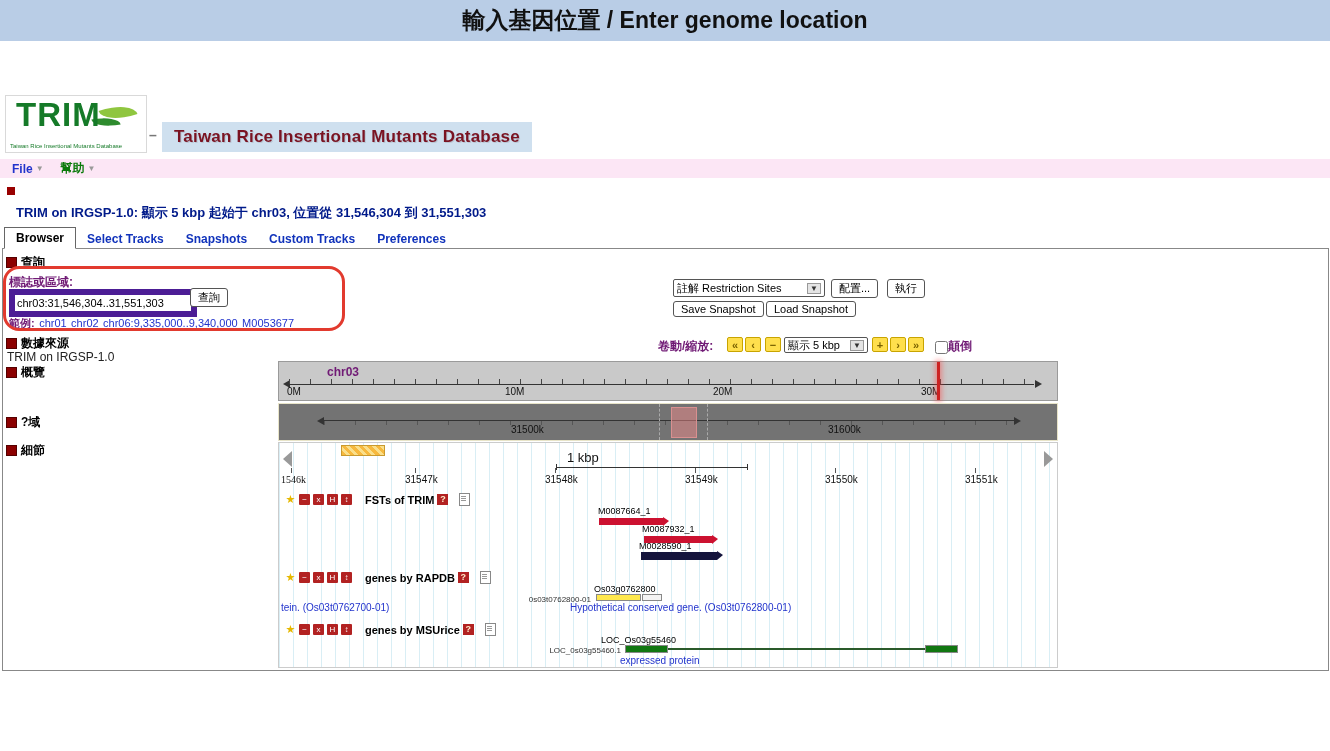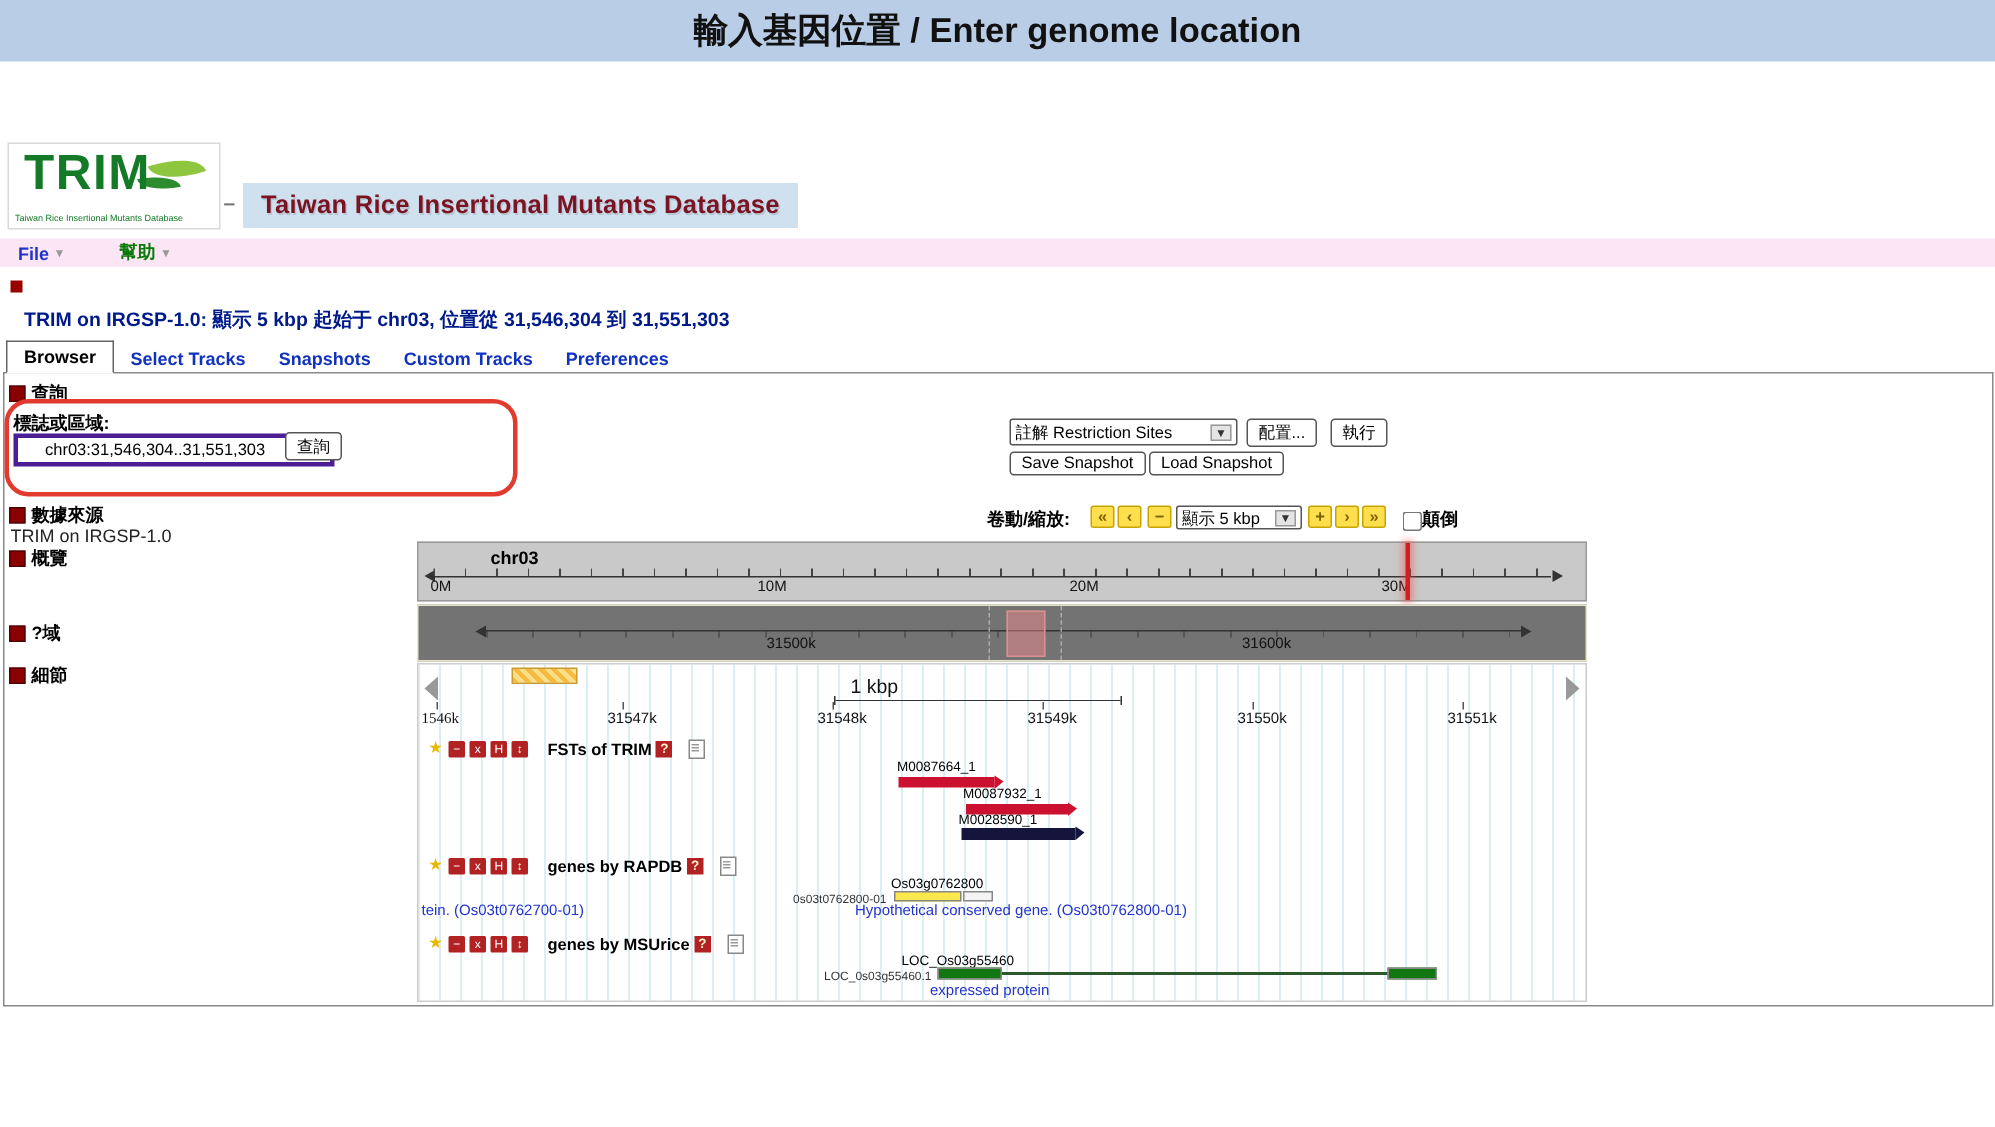--- a/index.html
+++ b/index.html
@@ -10,39 +10,39 @@
   .banner{left:0;top:0;width:1330px;height:41px;background:#b9cde6;display:flex;align-items:center;justify-content:center;font-size:23px;font-weight:bold;color:#111;}
   
   .logo{left:5px;top:95px;width:140px;height:56px;border:1px solid #d9d9d9;background:#fff;}
   .logo-text{position:absolute;left:10px;top:0px;font-size:33px;font-weight:bold;color:#157a28;letter-spacing:1px;}
   .leaf{position:absolute;right:10px;top:9px;width:36px;height:15px;background:#8fc63f;border-radius:0 100% 0 100%;transform:rotate(-18deg);}
   .leaf2{position:absolute;right:26px;top:21px;width:28px;height:10px;background:#2e8b2e;border-radius:0 100% 0 100%;transform:rotate(-10deg);}
   .logo-sub{position:absolute;left:4px;bottom:3px;font-size:6px;color:#157a28;white-space:nowrap;}
   .logo-dash{left:149px;top:127px;color:#777;font-size:14px;font-weight:bold;}
   .db-title{left:162px;top:122px;background:#cfe0ef;color:#7a1322;font-weight:bold;font-size:17px;padding:5px 12px;text-shadow:1px 1px 0 #b9c6d4;letter-spacing:.2px;}
   
-  .menubar{left:0;top:159px;width:1330px;height:19px;background:#fce6f5;display:flex;align-items:center;gap:36px;padding-left:12px;box-sizing:border-box;font-size:12px;font-weight:bold;}
+  .menubar{left:0;top:159px;width:1330px;height:19px;background:#fce6f5;display:flex;align-items:center;gap:17px;padding-left:12px;box-sizing:border-box;font-size:12px;font-weight:bold;}
   .menu-item{display:flex;align-items:center;gap:3px;cursor:default;}
   .menu-file{color:#2233cc;}
   .menu-help{color:#0a7a0a;}
   .menu-caret{color:#999;font-size:8px;}
   .red-mini{left:7px;top:187px;width:8px;height:8px;background:#990000;}
   .summary{left:16px;top:204px;font-size:13px;font-weight:bold;color:#001a8a;}
   
   .tabs{left:4px;top:227px;display:flex;align-items:flex-end;font-size:12px;font-weight:bold;height:22px;}
   .tab{padding:3px 11px;color:#1133bb;cursor:pointer;}
   .tab.active{background:#fff;border:1px solid #666;border-bottom:1px solid #fff;color:#000;position:relative;z-index:3;}
   
   .panel{left:2px;top:248px;width:1325px;height:421px;border:1px solid #888;background:#fff;}
   .sech{display:flex;align-items:center;gap:4px;font-size:12px;font-weight:bold;color:#000;}
   .toggle{width:9px;height:9px;background:#8b0000;border:1px solid #550000;display:inline-block;}
-  .lbl{font-size:12px;font-weight:bold;color:#000000;}
+  .lbl{font-size:12px;font-weight:bold;color:#701a75;}
   .plain{font-size:12px;color:#222;}
   .lnk{color:#2233cc;text-decoration:underline;font-size:11px;cursor:pointer;}
-  .txtinput{position:absolute;width:172px;height:16px;font-size:11px;border:3px solid #4c1d95;padding:0 18px;font-family:inherit;}
+  .txtinput{position:absolute;width:172px;height:16px;font-size:11px;border:6px solid #4c1d95;padding:0 2px;font-family:inherit;}
   .btn{background:#fff;border:1px solid #555;border-radius:3px;font-size:11px;padding:1px 7px;font-family:inherit;cursor:pointer;}
   .fsel{display:inline-flex;align-items:center;justify-content:space-between;background:#fff;border:1px solid #555;border-radius:2px;font-size:11px;padding:1px 3px;box-sizing:border-box;cursor:pointer;}
   .fsel .caret{font-size:8px;color:#333;margin-left:6px;border:1px solid #999;background:#e4e4e4;padding:0 2px;}
   .ybtn{width:16px;height:15px;background:#ffdf4d;border:1px solid #c8a400;color:#7a6200;font-weight:bold;font-size:11px;display:inline-flex;align-items:center;justify-content:center;border-radius:2px;cursor:pointer;box-sizing:border-box;}
   
   .red-annot{left:3px;top:266px;width:336px;height:59px;border:3px solid #e23a2e;border-radius:16px;pointer-events:none;z-index:50;}
   
   .ovpanel{left:275px;top:112px;width:780px;height:40px;background:#c9c9c9;border:1px solid #9a9a9a;box-sizing:border-box;}
   .ovline{position:absolute;left:10px;top:22px;width:745px;height:1px;background:#333;}
   .ovticks{position:absolute;left:10px;top:17px;width:745px;height:5px;background:repeating-linear-gradient(90deg,#444 0 1px,transparent 1px 21px);}
@@ -128,20 +128,27 @@
 
   <div class="abs panel">
 
     <div class="abs sech" style="left:3px;top:5px;">
       <span class="toggle"></span>
       <span>查詢</span>
     </div>
     <div class="abs lbl" style="left:6px;top:25px;">標誌或區域:</div>
     <input class="txtinput" style="left: 6px; top: 40px;" value="chr03:31,546,304..31,551,303">
     <button class="btn abs" style="left:187px;top:39px;">查詢</button>
+    <div class="abs" style="left:6px;top:64px;white-space:nowrap;">
+      <span class="lbl" style="font-size:11px;">範例:</span>
+      <a class="lnk">chr01</a>
+      <a class="lnk">chr02</a>
+      <a class="lnk">chr06:9,335,000..9,340,000</a>
+      <a class="lnk">M0053677</a>
+    </div>
 
     <div class="abs sech" style="left:3px;top:86px;">
       <span class="toggle"></span>
       <span>數據來源</span>
     </div>
     <div class="abs plain" style="left:4px;top:101px;">TRIM on IRGSP-1.0</div>
 
     <div class="abs sech" style="left:3px;top:115px;">
       <span class="toggle"></span>
       <span>概覽</span>

